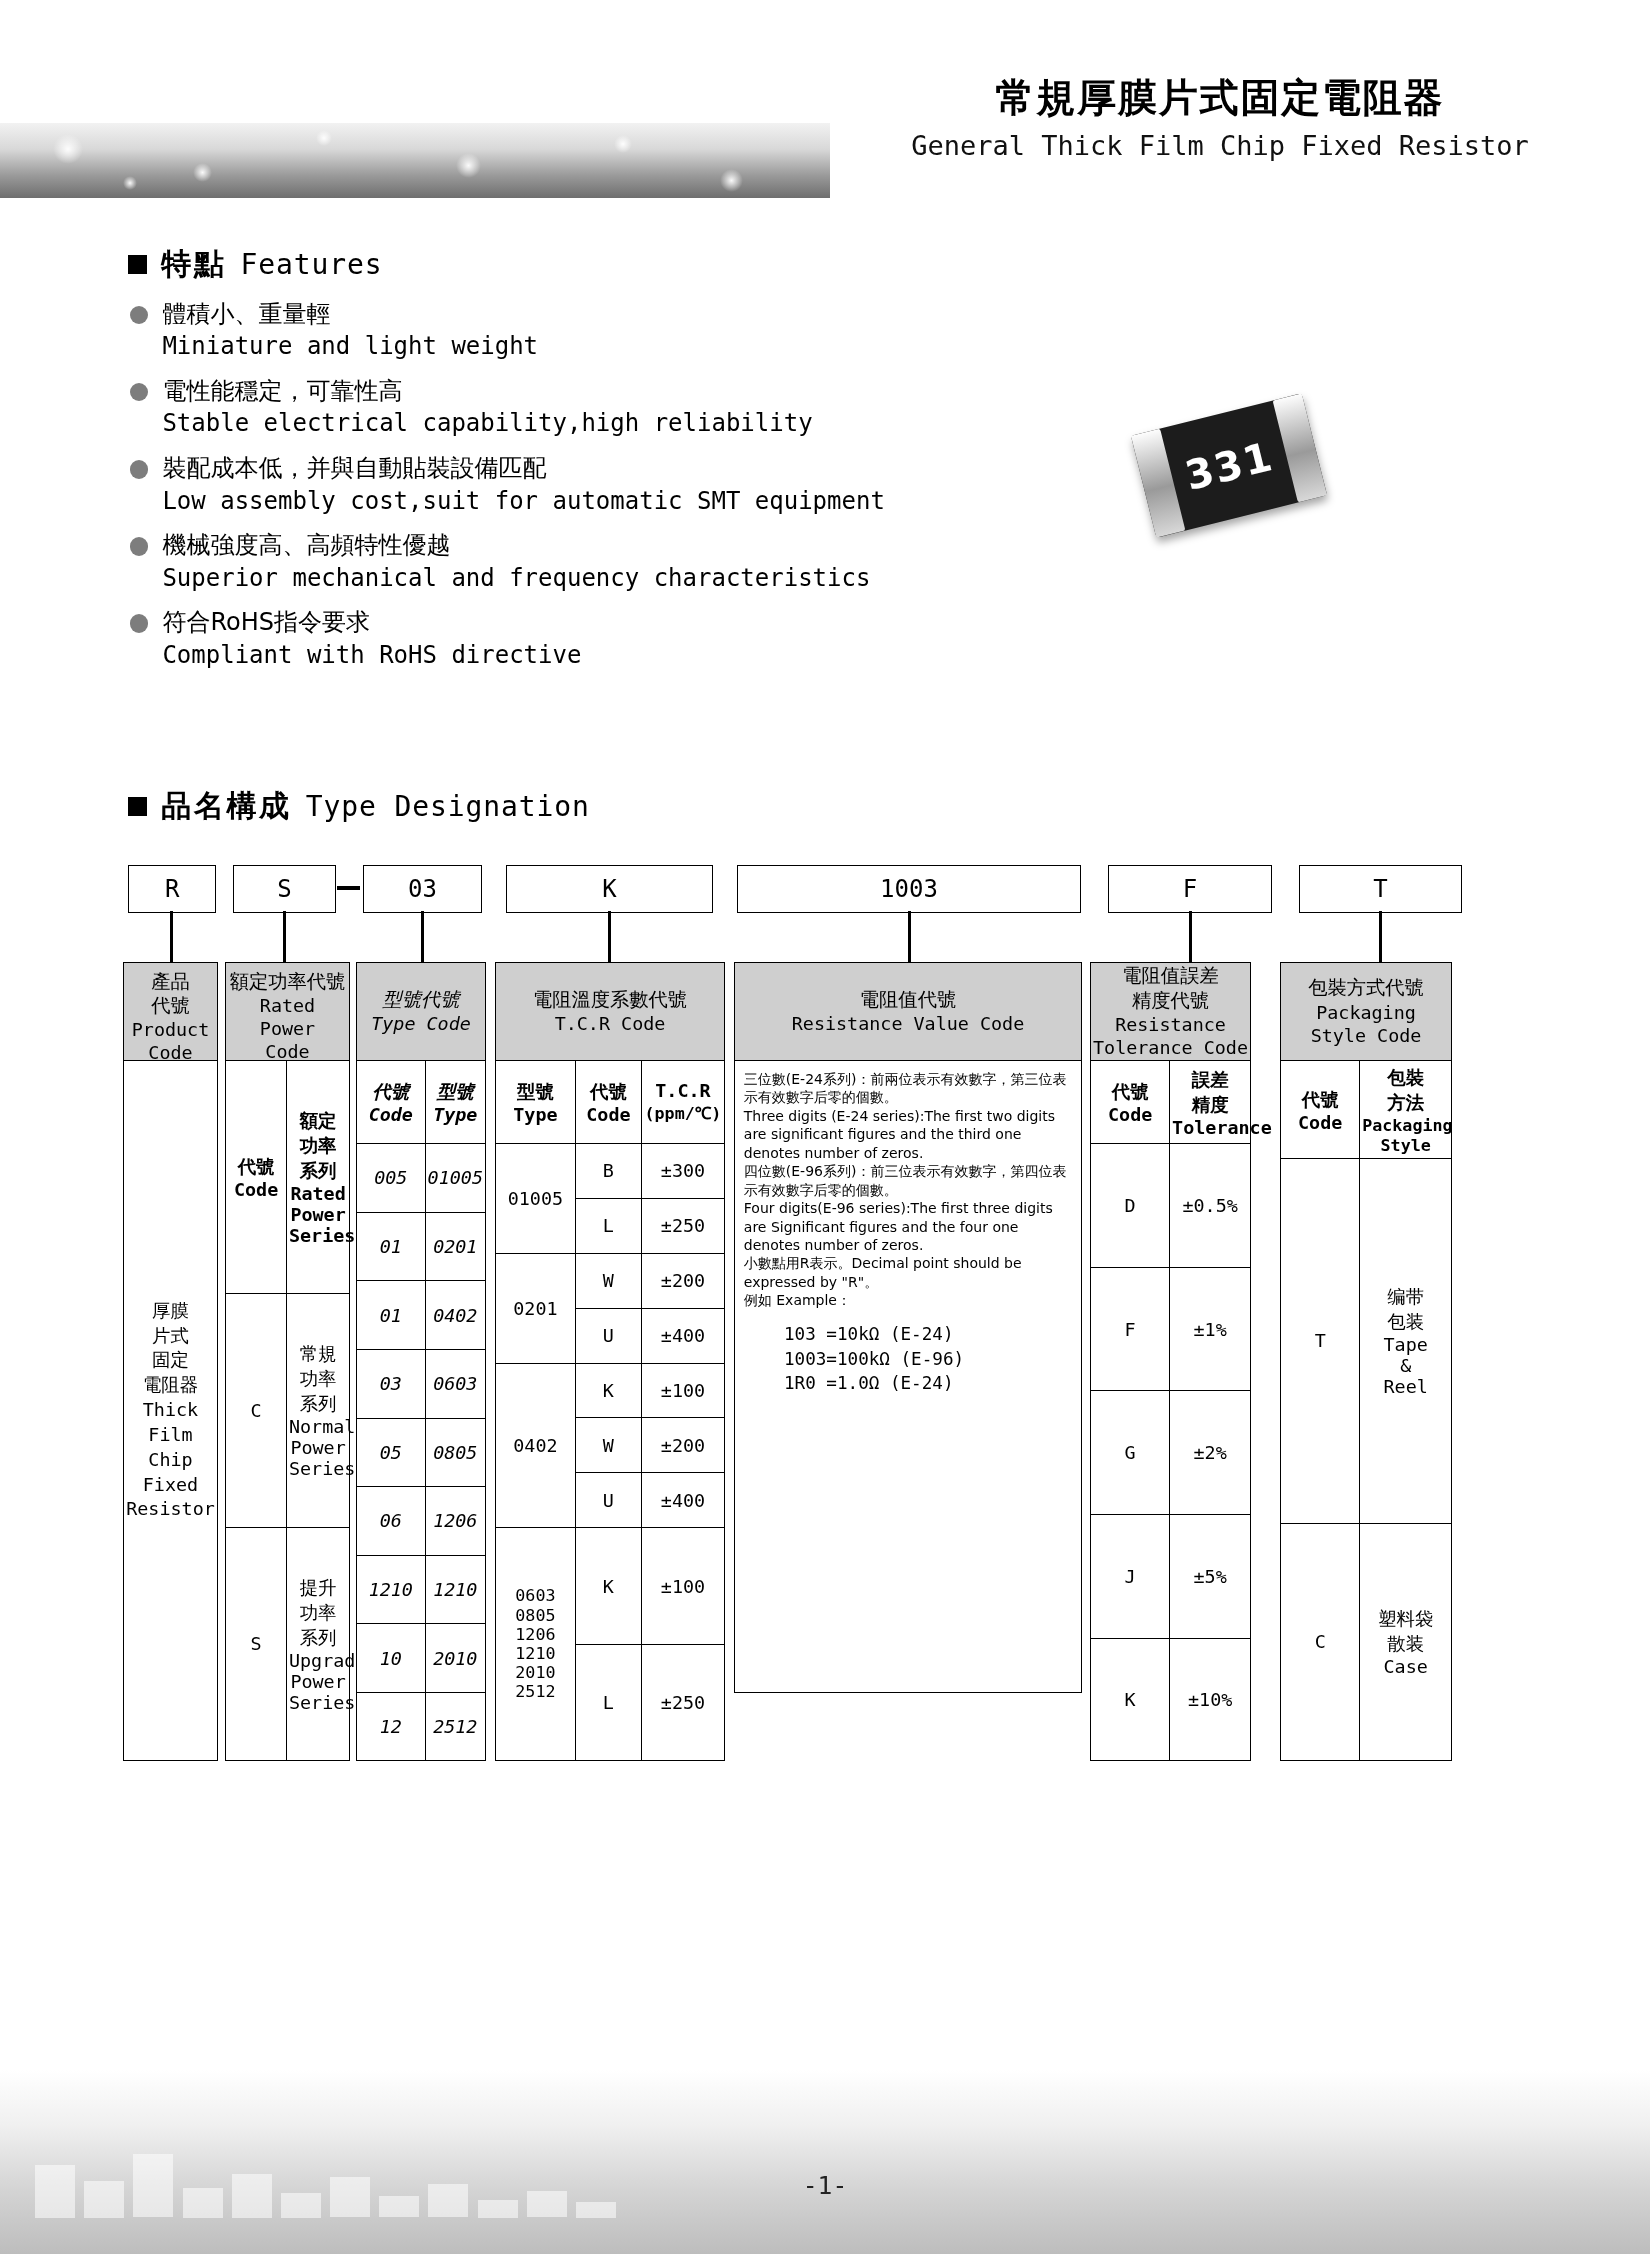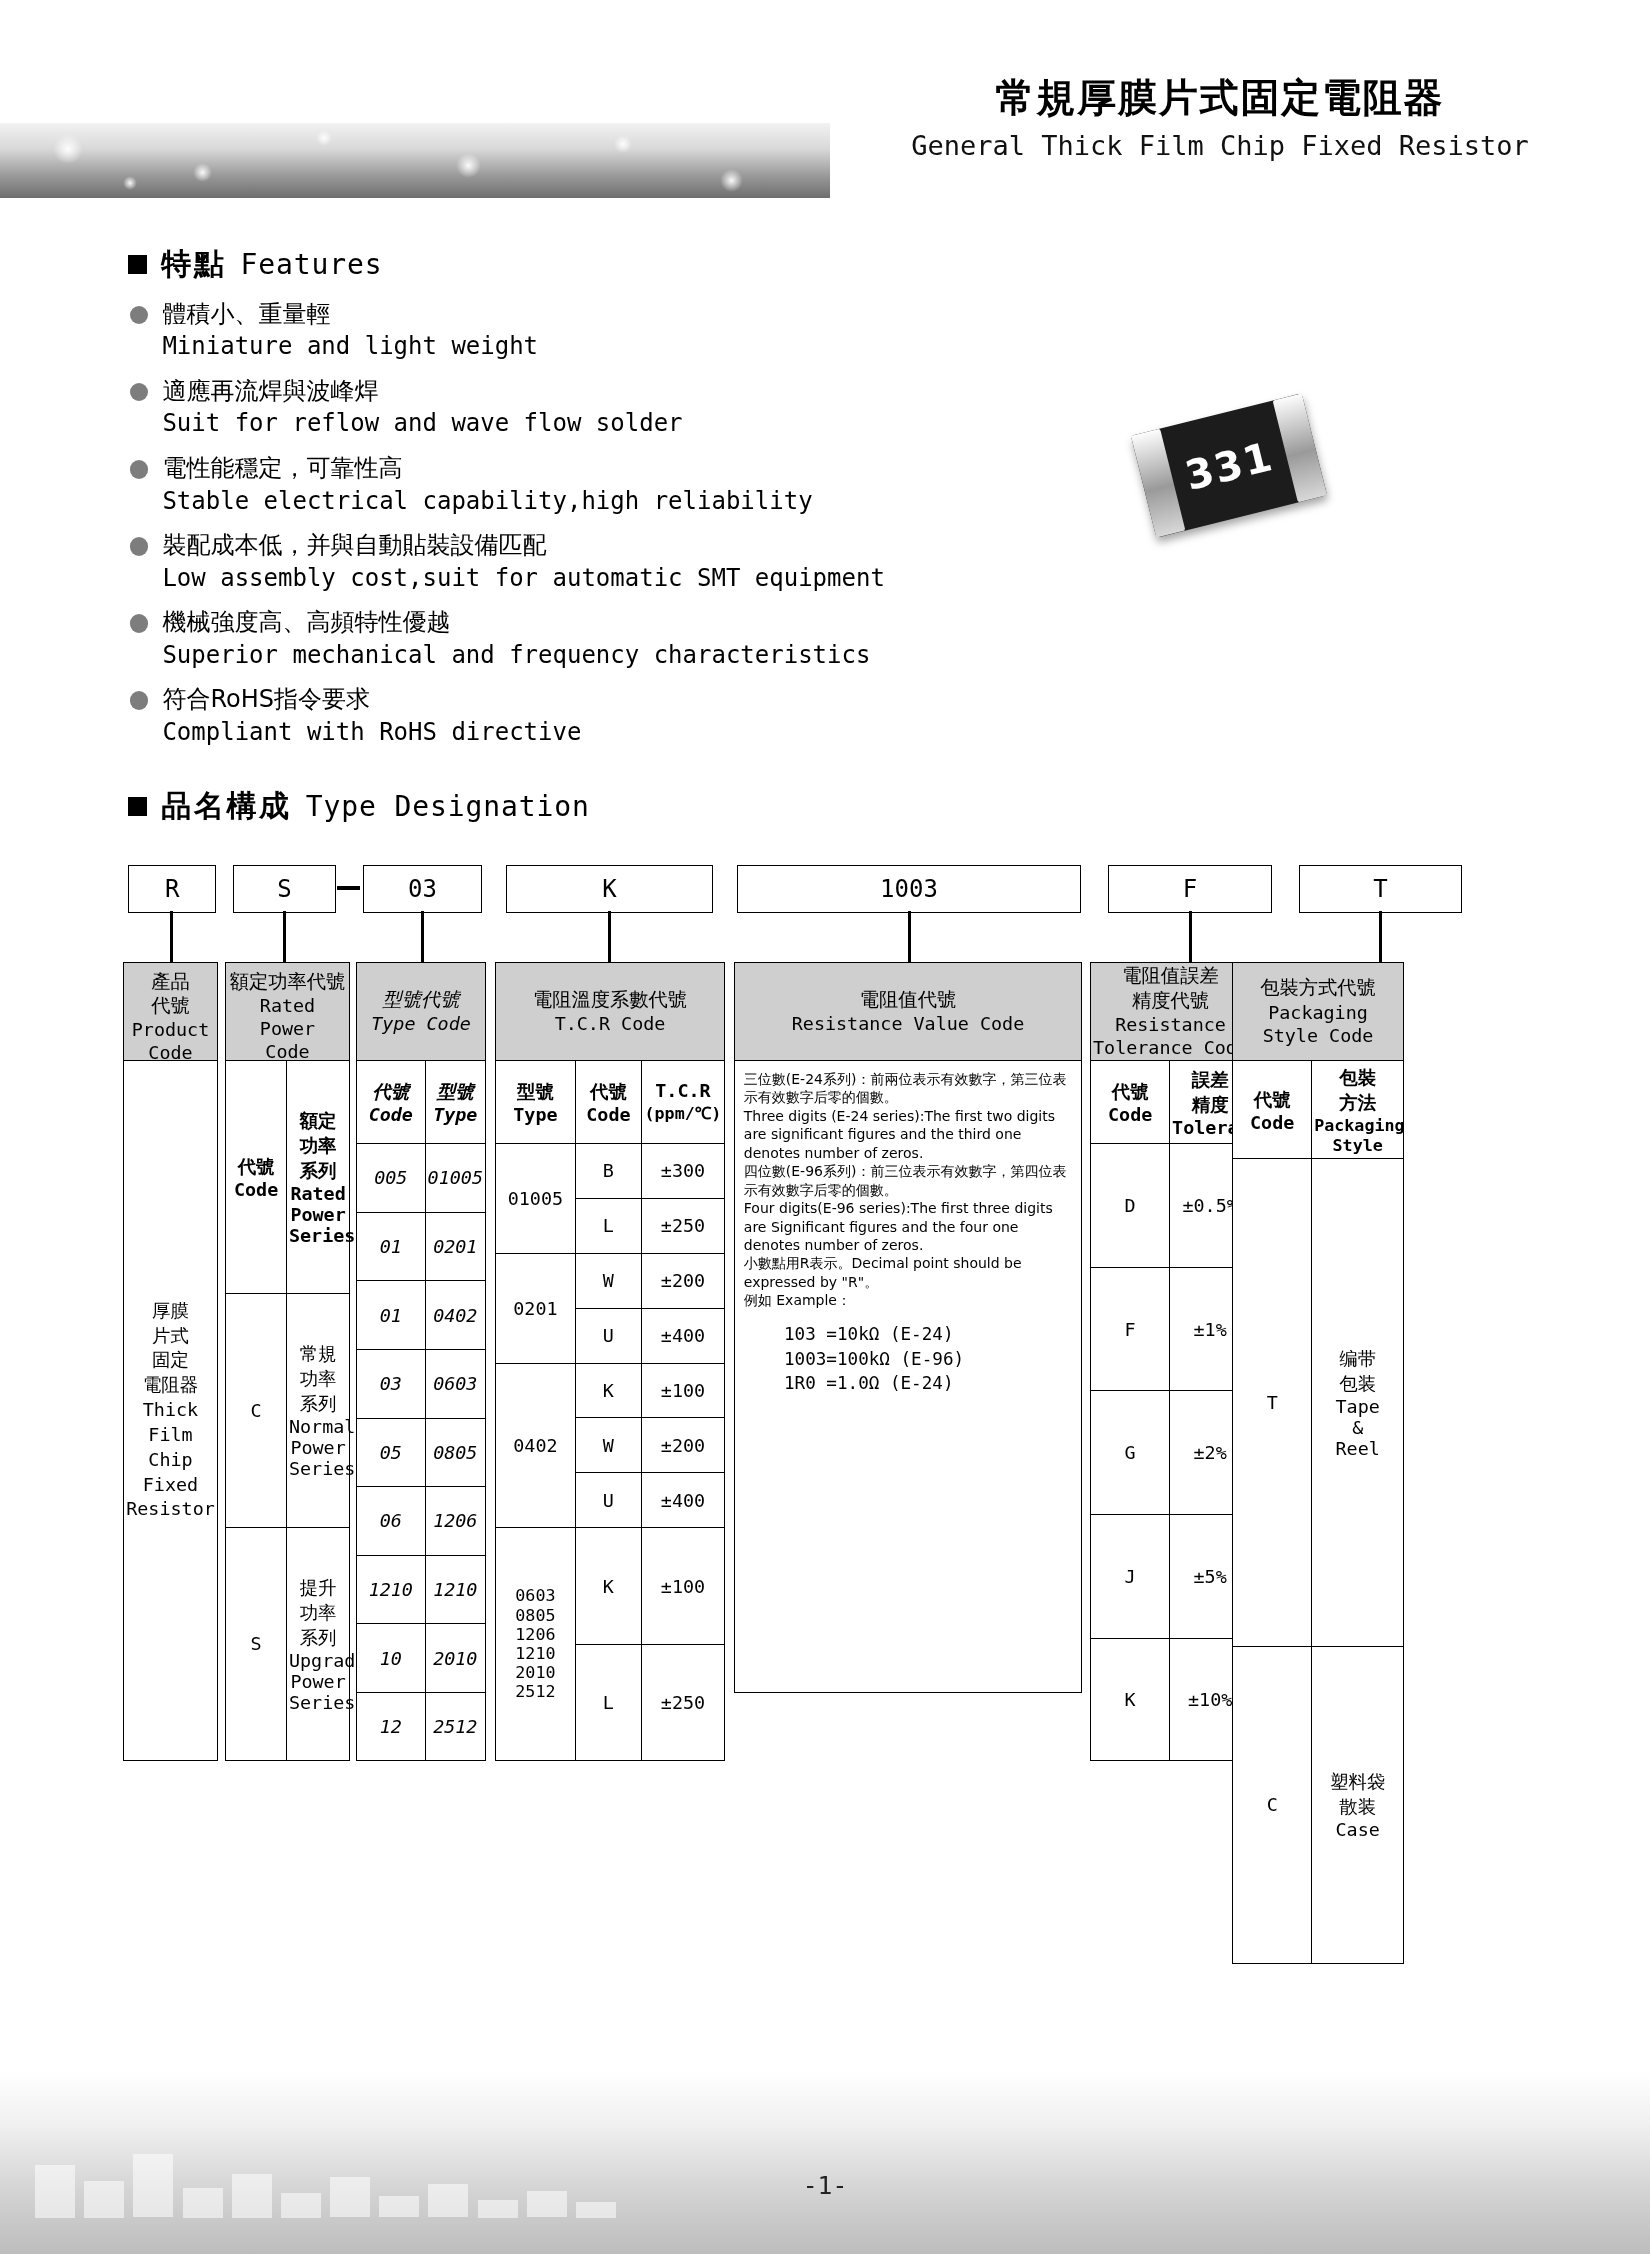--- a/index.html
+++ b/index.html
@@ -279,27 +279,20 @@
     <span class="sec-cn">特點</span>
     <span class="sec-en">Features</span>
   </div>
 
   <div class="features">
     <div class="feat">
       <span class="bullet"></span>
       <span class="feat-text">
         <div class="cn">體積小、重量輕</div>
         <div class="en">Miniature and light weight</div>
-      </span>
-    </div>
-    <div class="feat">
-      <span class="bullet"></span>
-      <span class="feat-text">
-        <div class="cn">適應再流焊與波峰焊</div>
-        <div class="en">Suit for reflow and wave flow solder</div>
       </span>
     </div>
     <div class="feat">
       <span class="bullet"></span>
       <span class="feat-text">
         <div class="cn">電性能穩定，可靠性高</div>
         <div class="en">Stable electrical capability,high reliability</div>
       </span>
     </div>
     <div class="feat">
@@ -615,21 +608,21 @@
               <td style="border-right:none;">±5%</td>
             </tr>
         <tr>
               <td style="border-left:none;border-bottom:none;">K</td>
               <td style="border-right:none;border-bottom:none;">±10%</td>
             </tr>
       </tbody>
         </table>
     </div>
 
-    <div class="panel" style="left:1109px; top:97px; width:172px; height:1002px;">
+    <div class="panel" style="left:1157px; top:97px; width:172px; height:799px;">
       <div class="panel-head" style="height:98px;display:flex;flex-direction:column;justify-content:center;">
         <div>包裝方式代號</div>
         <div class="en" style="white-space:pre-line;">Packaging
 Style Code</div>
       </div>
       <table class="cellgrid" style="height:calc(100% - 98px);">
         <tbody>
             <tr>
           <th style="width:44%;border-left:none;border-top:none;height:75px;">
             <div class="cn">代號</div>

